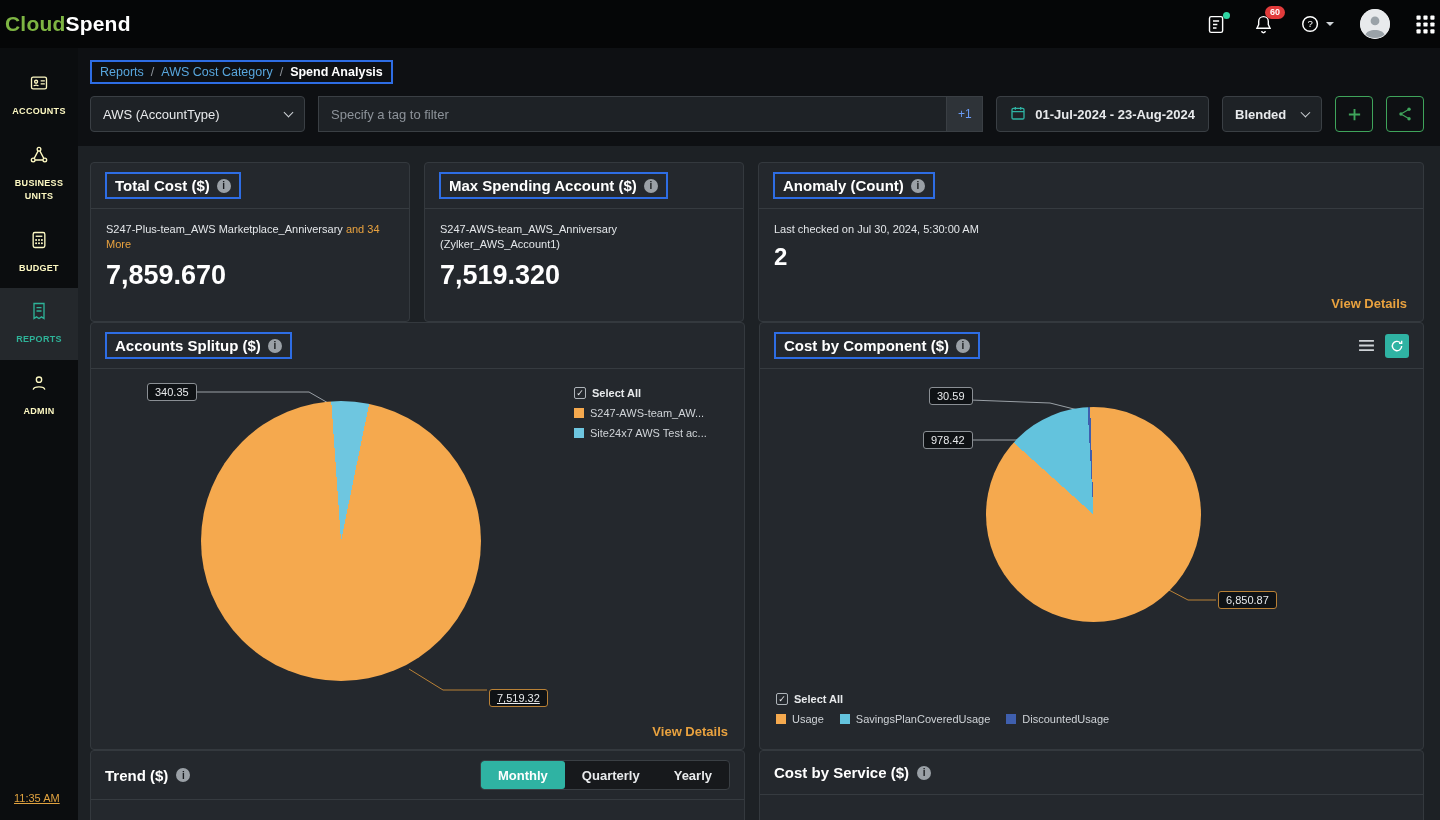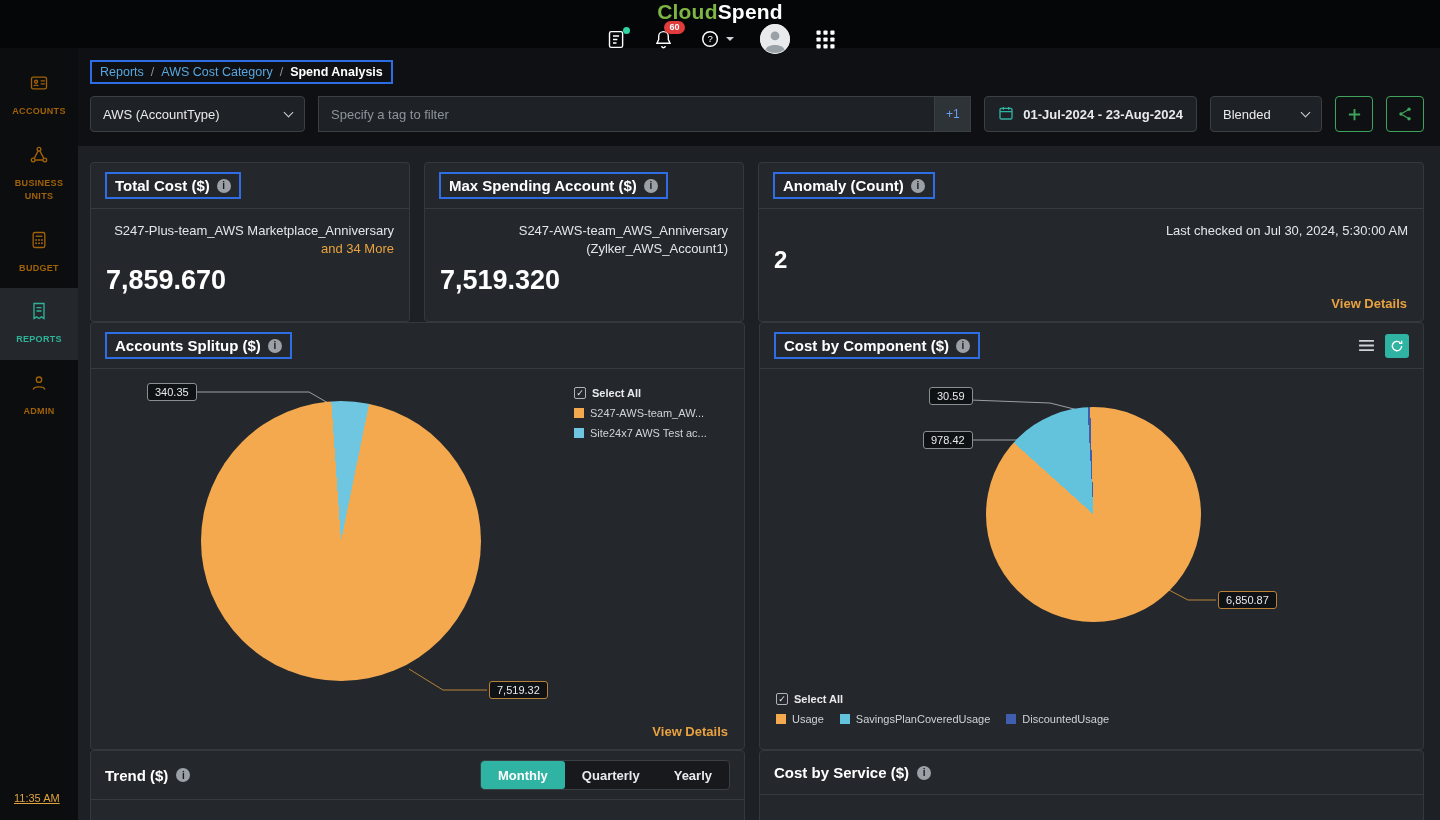--- a/index.html
+++ b/index.html
@@ -5,21 +5,21 @@
   * { box-sizing: border-box; margin: 0; padding: 0; }
   html,body { width:1440px; height:820px; overflow:hidden; }
   body {
     font-family: "Liberation Sans", sans-serif;
     background:#1d2125; color:#e8eaec; position:relative;
   }
 
   
   .topbar {
     height:48px; background:#050607; display:flex; align-items:center;
-    justify-content:space-between; padding:0 20px; position:relative; z-index:5;flex-direction:column;
+    justify-content:space-between; padding:0 5px; position:relative; z-index:5;
   }
   .logo { font-size:21px; font-weight:700; letter-spacing:.2px; cursor:pointer; }
   .logo .lg-cloud { color:#7eb543; }
   .logo .lg-spend { color:#ffffff; }
   .topbar-right { display:flex; align-items:center; gap:26px; }
   .tb-icon { position:relative; display:flex; align-items:center; cursor:pointer; }
   .tb-dot { position:absolute; top:-2px; right:-3px; width:7px; height:7px; border-radius:50%; background:#2fd6a3; }
   .tb-badge {
     position:absolute; top:-8px; right:-11px; background:#e23b3b; color:#fff;
     font-size:9px; font-weight:700; border-radius:9px; padding:2px 5px; line-height:1;
@@ -27,21 +27,21 @@
   .tb-caret { width:0; height:0; border-left:4px solid transparent; border-right:4px solid transparent; border-top:4px solid #cfd3d7; margin-left:4px; }
   .avatar { width:30px; height:30px; border-radius:50%; overflow:hidden; background:#e8eaec; cursor:pointer; }
 
   
   .sidebar {
     position:absolute; left:0; top:48px; bottom:0; width:78px;
     background:#0b0d0f; z-index:4; display:flex; flex-direction:column; padding-top:12px;
   }
   .side-item {
     width:100%; padding:13px 4px; display:flex; flex-direction:column;
-    align-items:center; gap:8px; cursor:pointer; color:#a16207;
+    align-items:center; gap:8px; cursor:pointer; color:#fef9c3;
   }
   .side-item .side-label { font-size:9px; letter-spacing:.3px; text-align:center; line-height:1.5; font-weight:600; }
   .side-item.active { background:#24282c; color:#2eb398; }
   .side-time {
     position:absolute; left:14px; bottom:16px; color:#e0a23f; font-size:11px;
     text-decoration:underline; cursor:pointer;
   }
 
   
   .main { margin-left:78px; }
@@ -56,21 +56,21 @@
   .bc-sep { color:#8d939a; }
   .bc-current { color:#ffffff; font-weight:700; }
 
   .filter-row { display:flex; align-items:center; gap:13px; margin-top:12px; }
   .dd {
     height:36px; background:#1e2226; border:1px solid #3a3f44; border-radius:4px;
     display:flex; align-items:center; justify-content:space-between;
     padding:0 12px; font-size:13px; cursor:pointer; color:#e8eaec;
   }
   .dd-account { width:215px; }
-  .dd-blended { width:112px; font-weight:400;gap:16px; }
+  .dd-blended { width:100px; font-weight:700;gap:16px; }
   .chev { width:7px; height:7px; border-right:1.6px solid #cfd3d7; border-bottom:1.6px solid #cfd3d7; transform:rotate(45deg); margin-top:-3px; }
   .tag-wrap {
     flex:1; height:36px; background:#1e2226; border:1px solid #3a3f44;
     border-radius:0; display:flex; align-items:stretch; overflow:hidden;
   }
   .tag-wrap input {
     flex:1; background:transparent; border:none; outline:none; color:#e8eaec;
     font-size:13px; padding:0 12px; font-family:"Liberation Sans", sans-serif;
   }
   .tag-wrap input::placeholder { color:#8d939a; }
@@ -104,21 +104,21 @@
     display:inline-flex; width:14px; height:14px; border-radius:50%;
     background:#9aa0a6; color:#17191c; font-size:10px; font-weight:700;
     align-items:center; justify-content:center; flex:none; font-style:normal;
   }
   .title-plain { display:inline-flex; align-items:center; gap:8px; }
 
   
   .stat-card { width:320px; height:160px; }
   .stat-card.wide { flex:1; width:auto; }
   .stat-body { padding:13px 15px; position:relative; height:calc(100% - 44px); }
-  .stat-line { font-size:13px; color:#e3e6e9; line-height:1.35;text-align:right; }
+  .stat-line { font-size:11px; color:#e3e6e9; line-height:1.35; }
   .stat-more { color:#e9a23f; }
   .stat-value { font-size:27px; font-weight:700; color:#fff; margin-top:8px; }
   .stat-value.sm { font-size:24px; margin-top:6px; }
   .view-details {
     position:absolute; right:16px; bottom:12px; color:#e9a23f; font-size:13px;
     font-weight:700; cursor:pointer;
   }
 
   
   .chart-card-l { width:655px; height:428px; }
@@ -385,21 +385,21 @@
             <span class="info">i</span>
           </span>
         </div>
         <div class="chart-body">
           <svg class="lines">
             <polyline points="100,23 218,23 258,46" fill="none" stroke="#9aa0a6" stroke-width="1"></polyline>
             <polyline points="396,321 352,321 318,300" fill="none" stroke="#b98136" stroke-width="1"></polyline>
           </svg>
           <div class="pie pie1" style="background: conic-gradient(from -4deg, rgb(110, 198, 224) 0deg, rgb(110, 198, 224) 15.5892deg, rgb(245, 169, 78) 15.5892deg, rgb(245, 169, 78) 360deg);"></div>
           <span class="chip" style="left:56px; top:14px;">340.35</span>
-          <span class="chip orange" style="left:398px; top:312px;">7,519.32</span>
+          <span class="chip orange" style="left:398px; top:320px;text-decoration:underline;">7,519.32</span>
 
           <div class="legend legend-right">
             <div class="legend-row">
               <span class="cb"></span>
               <span class="select-all">Select All</span>
             </div>
             <div class="legend-row">
               <span class="sw sw-orange"></span>
               <span class="lg-label">S247-AWS-team_AW...</span>
             </div>

